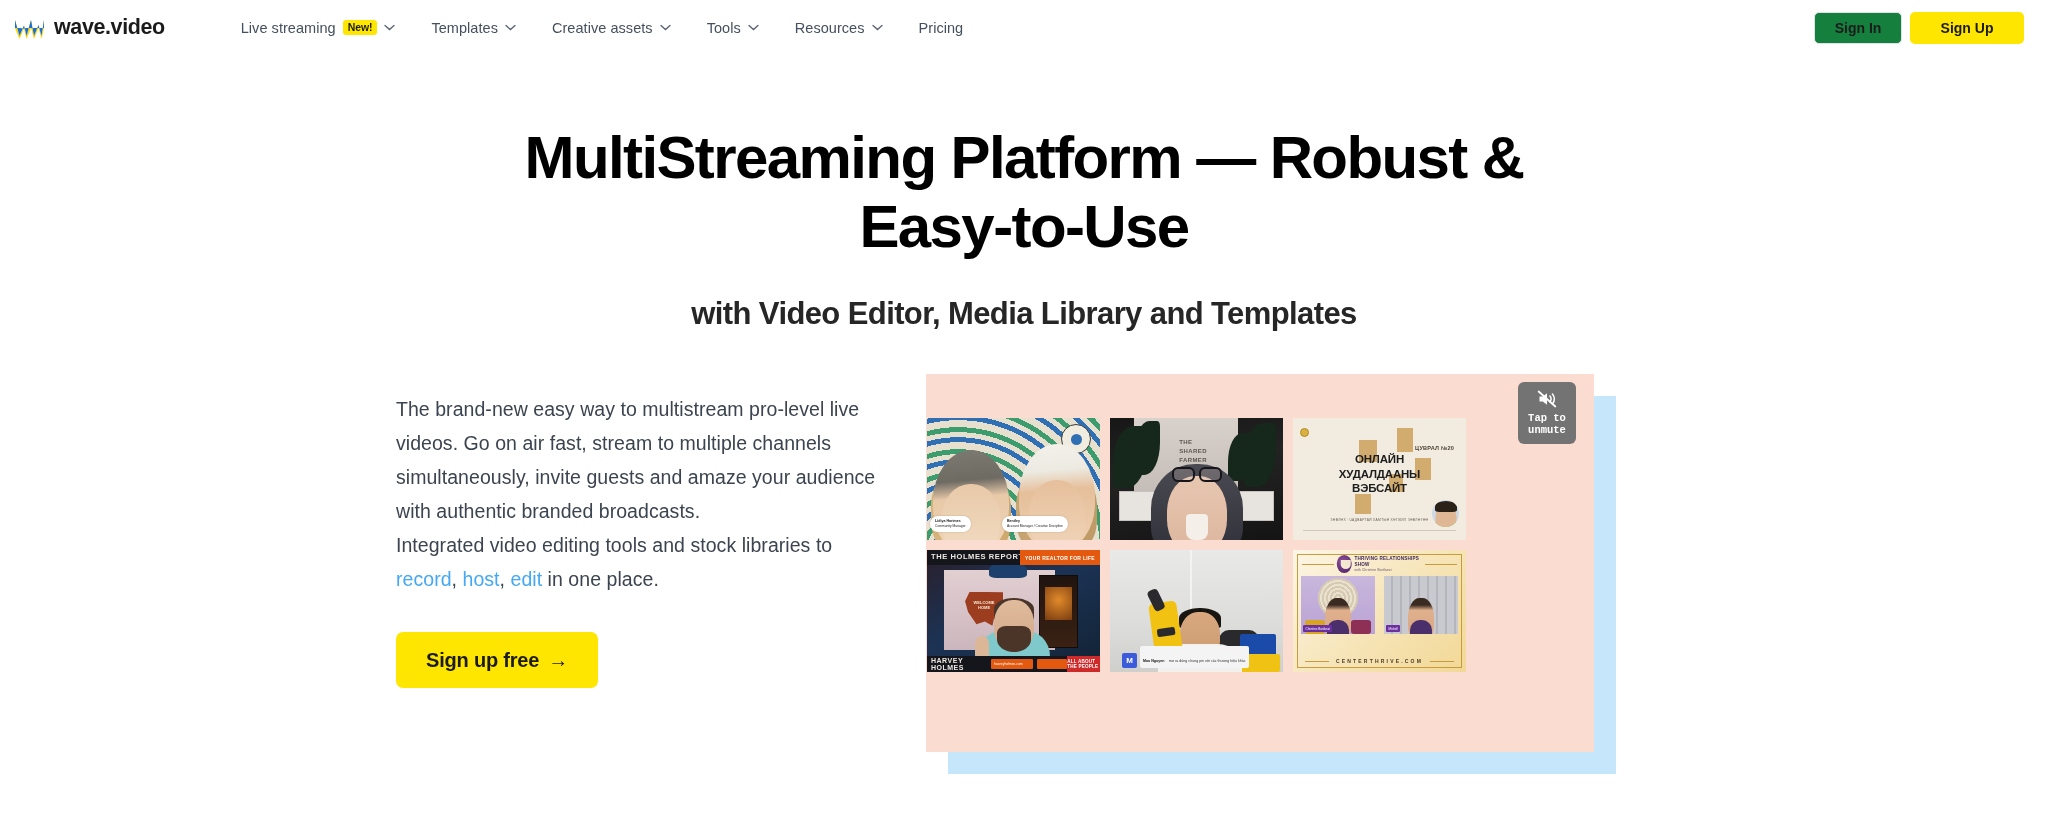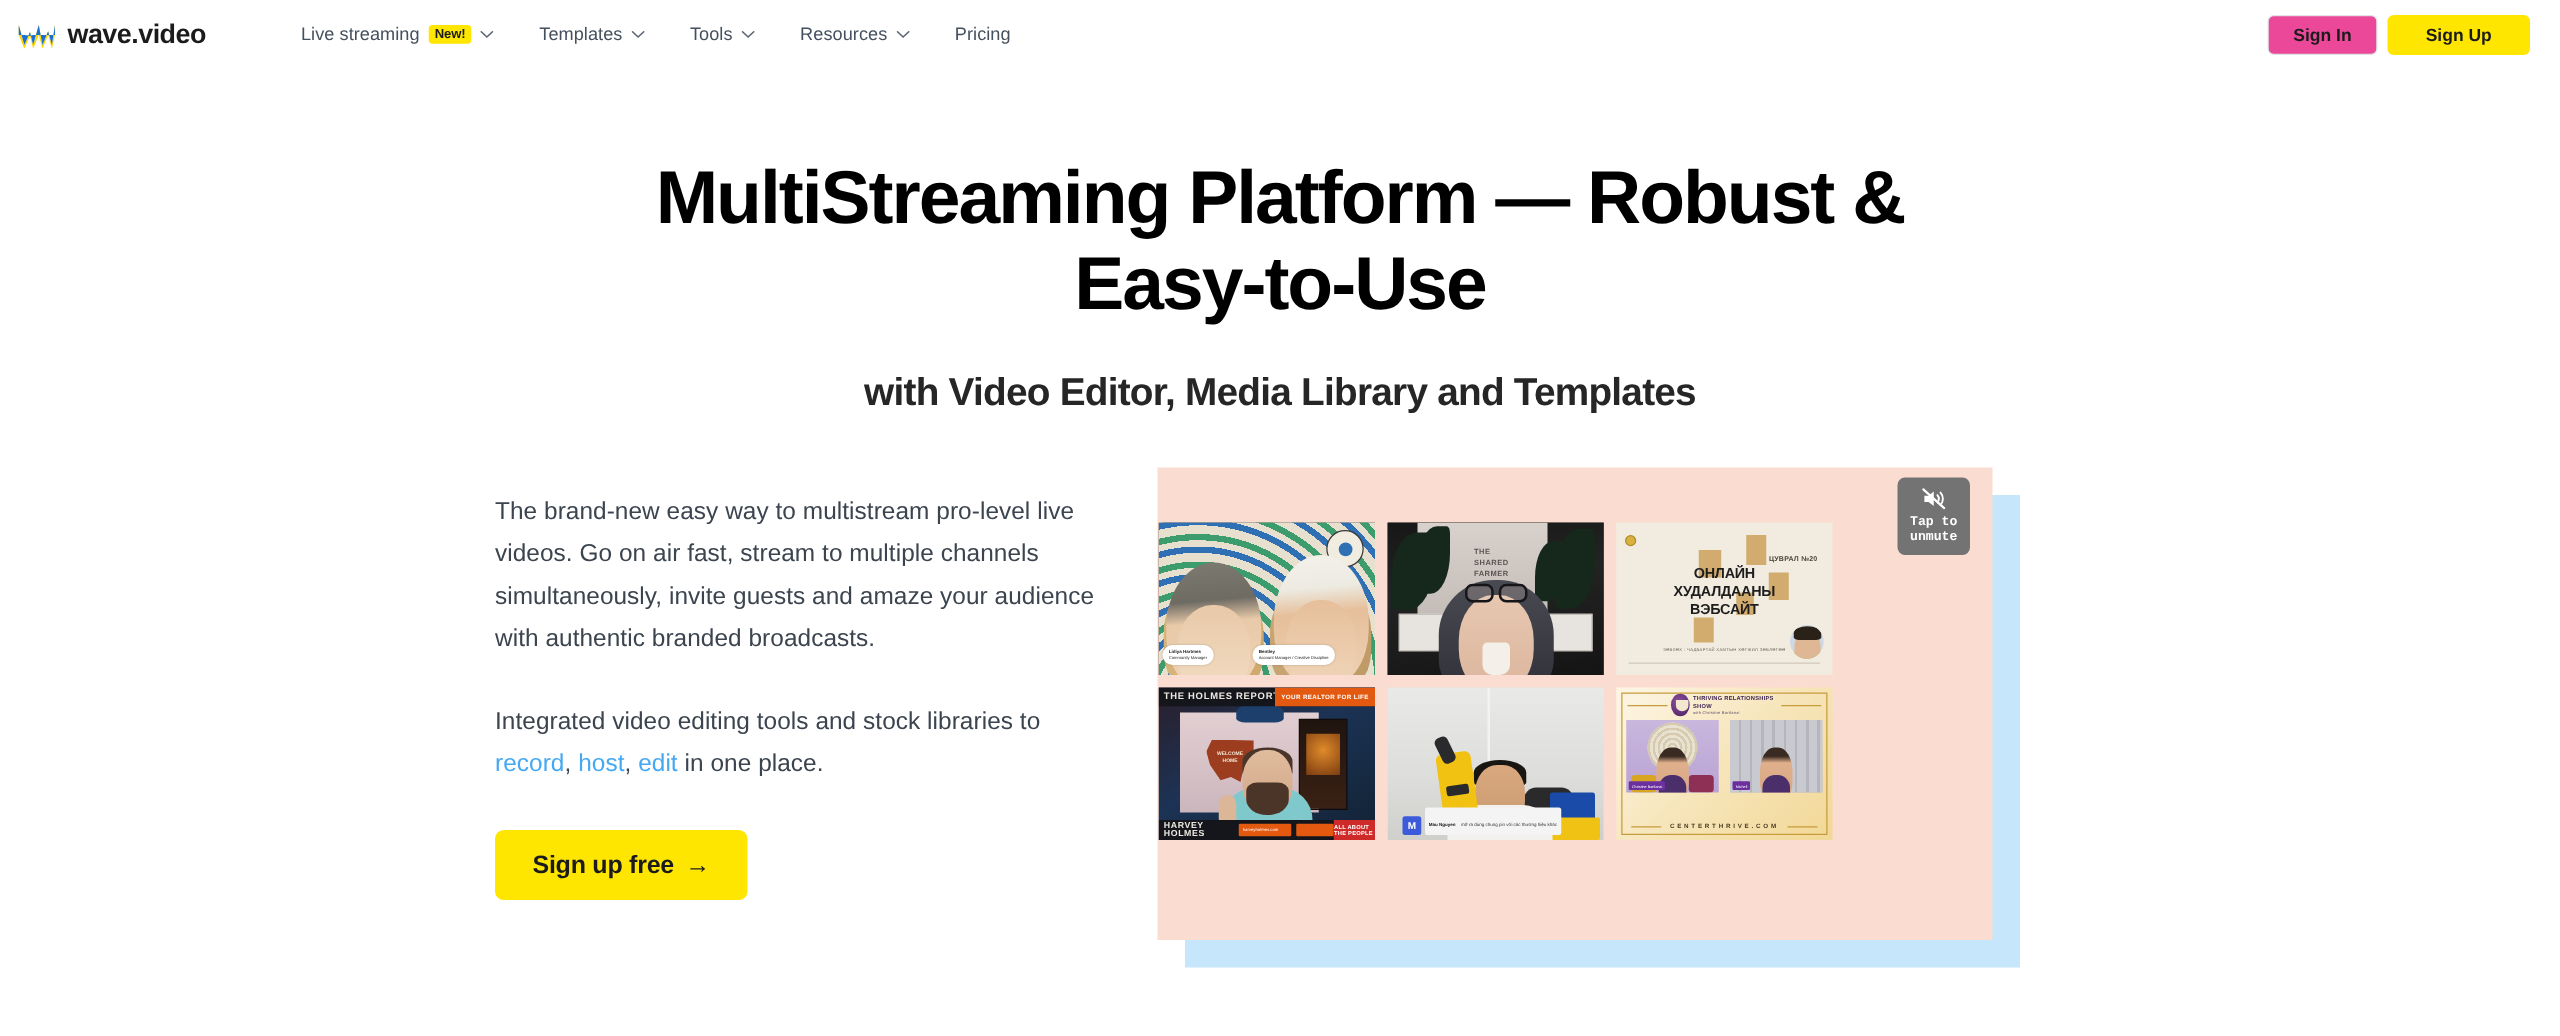--- a/index.html
+++ b/index.html
@@ -70,21 +70,21 @@
     margin-left: auto;
     display: flex;
     align-items: center;
     gap: 8px;
   }
   .btn-signin {
     width: 88px;
     height: 32px;
     border: 1px solid #dfe3e8;
     border-radius: 5px;
-    background: #ec4899;
+    background: #15803d;
     color: #1b1b1b;
     font-size: 14px;
     font-weight: 700;
     font-family: inherit;
     cursor: pointer;
     display: flex;
     align-items: center;
     justify-content: center;
   }
   .btn-signup {
@@ -136,21 +136,21 @@
     margin-top: 42px;
   }
 
   .hero-copy { width: 500px; padding-top: 18px; flex: none; }
   .para {
     font-size: 19.5px;
     line-height: 34px;
     color: #3b444f;
     letter-spacing: 0.05px;
   }
-  .para + .para { margin-top: 32px; }
+  .para + .para { }
   .link { color: #44a8f2; text-decoration: none; }
   .btn-cta {
     margin-top: 36px;
     display: inline-flex;
     align-items: center;
     justify-content: center;
     gap: 9px;
     height: 56px;
     padding: 0 30px;
     background: #ffe600;
@@ -409,20 +409,26 @@
         </svg>
     </div>
 
     <div class="nav-item">
       <span class="nav-label">Templates</span>
       <svg class="chev" viewBox="0 0 11 7">
           <path d="M1 1.4 L5.5 5.6 L10 1.4" stroke="#5a6472" stroke-width="1.3" fill="none" stroke-linecap="round"></path>
         </svg>
     </div>
 
+    <div class="nav-item">
+      <span class="nav-label">Creative assets</span>
+      <svg class="chev" viewBox="0 0 11 7">
+          <path d="M1 1.4 L5.5 5.6 L10 1.4" stroke="#5a6472" stroke-width="1.3" fill="none" stroke-linecap="round"></path>
+        </svg>
+    </div>
 
     <div class="nav-item">
       <span class="nav-label">Tools</span>
       <svg class="chev" viewBox="0 0 11 7">
           <path d="M1 1.4 L5.5 5.6 L10 1.4" stroke="#5a6472" stroke-width="1.3" fill="none" stroke-linecap="round"></path>
         </svg>
     </div>
 
     <div class="nav-item">
       <span class="nav-label">Resources</span>

